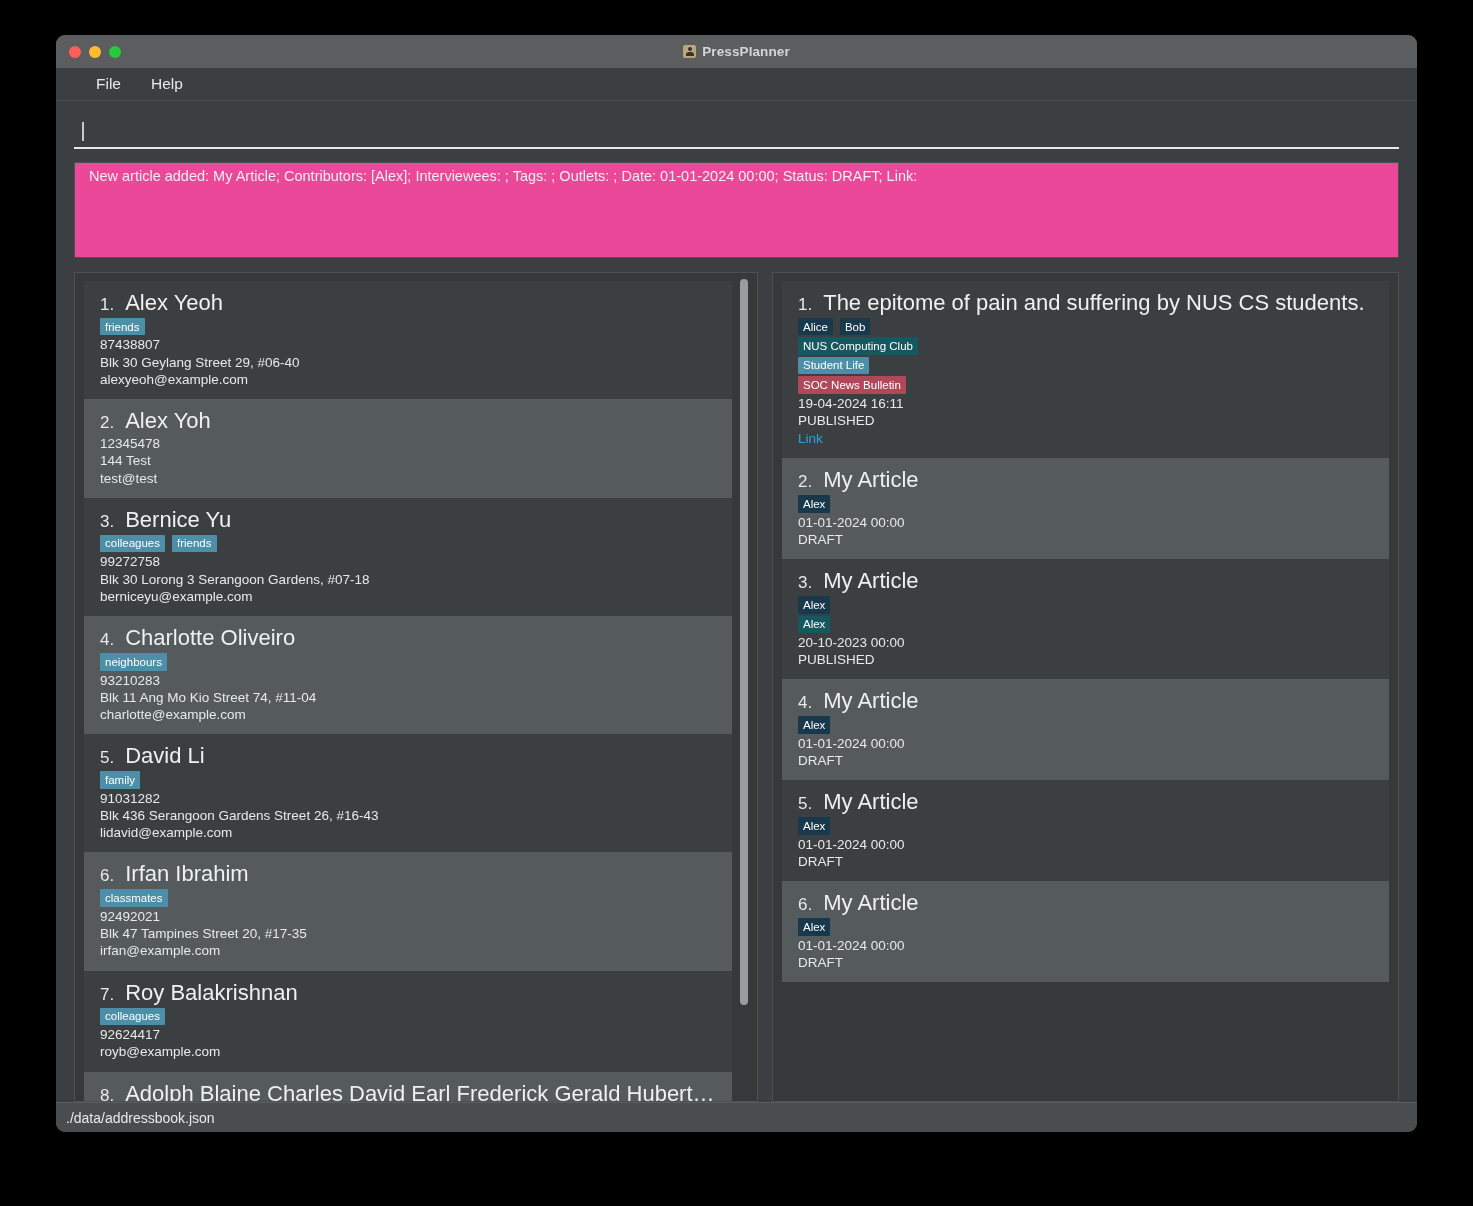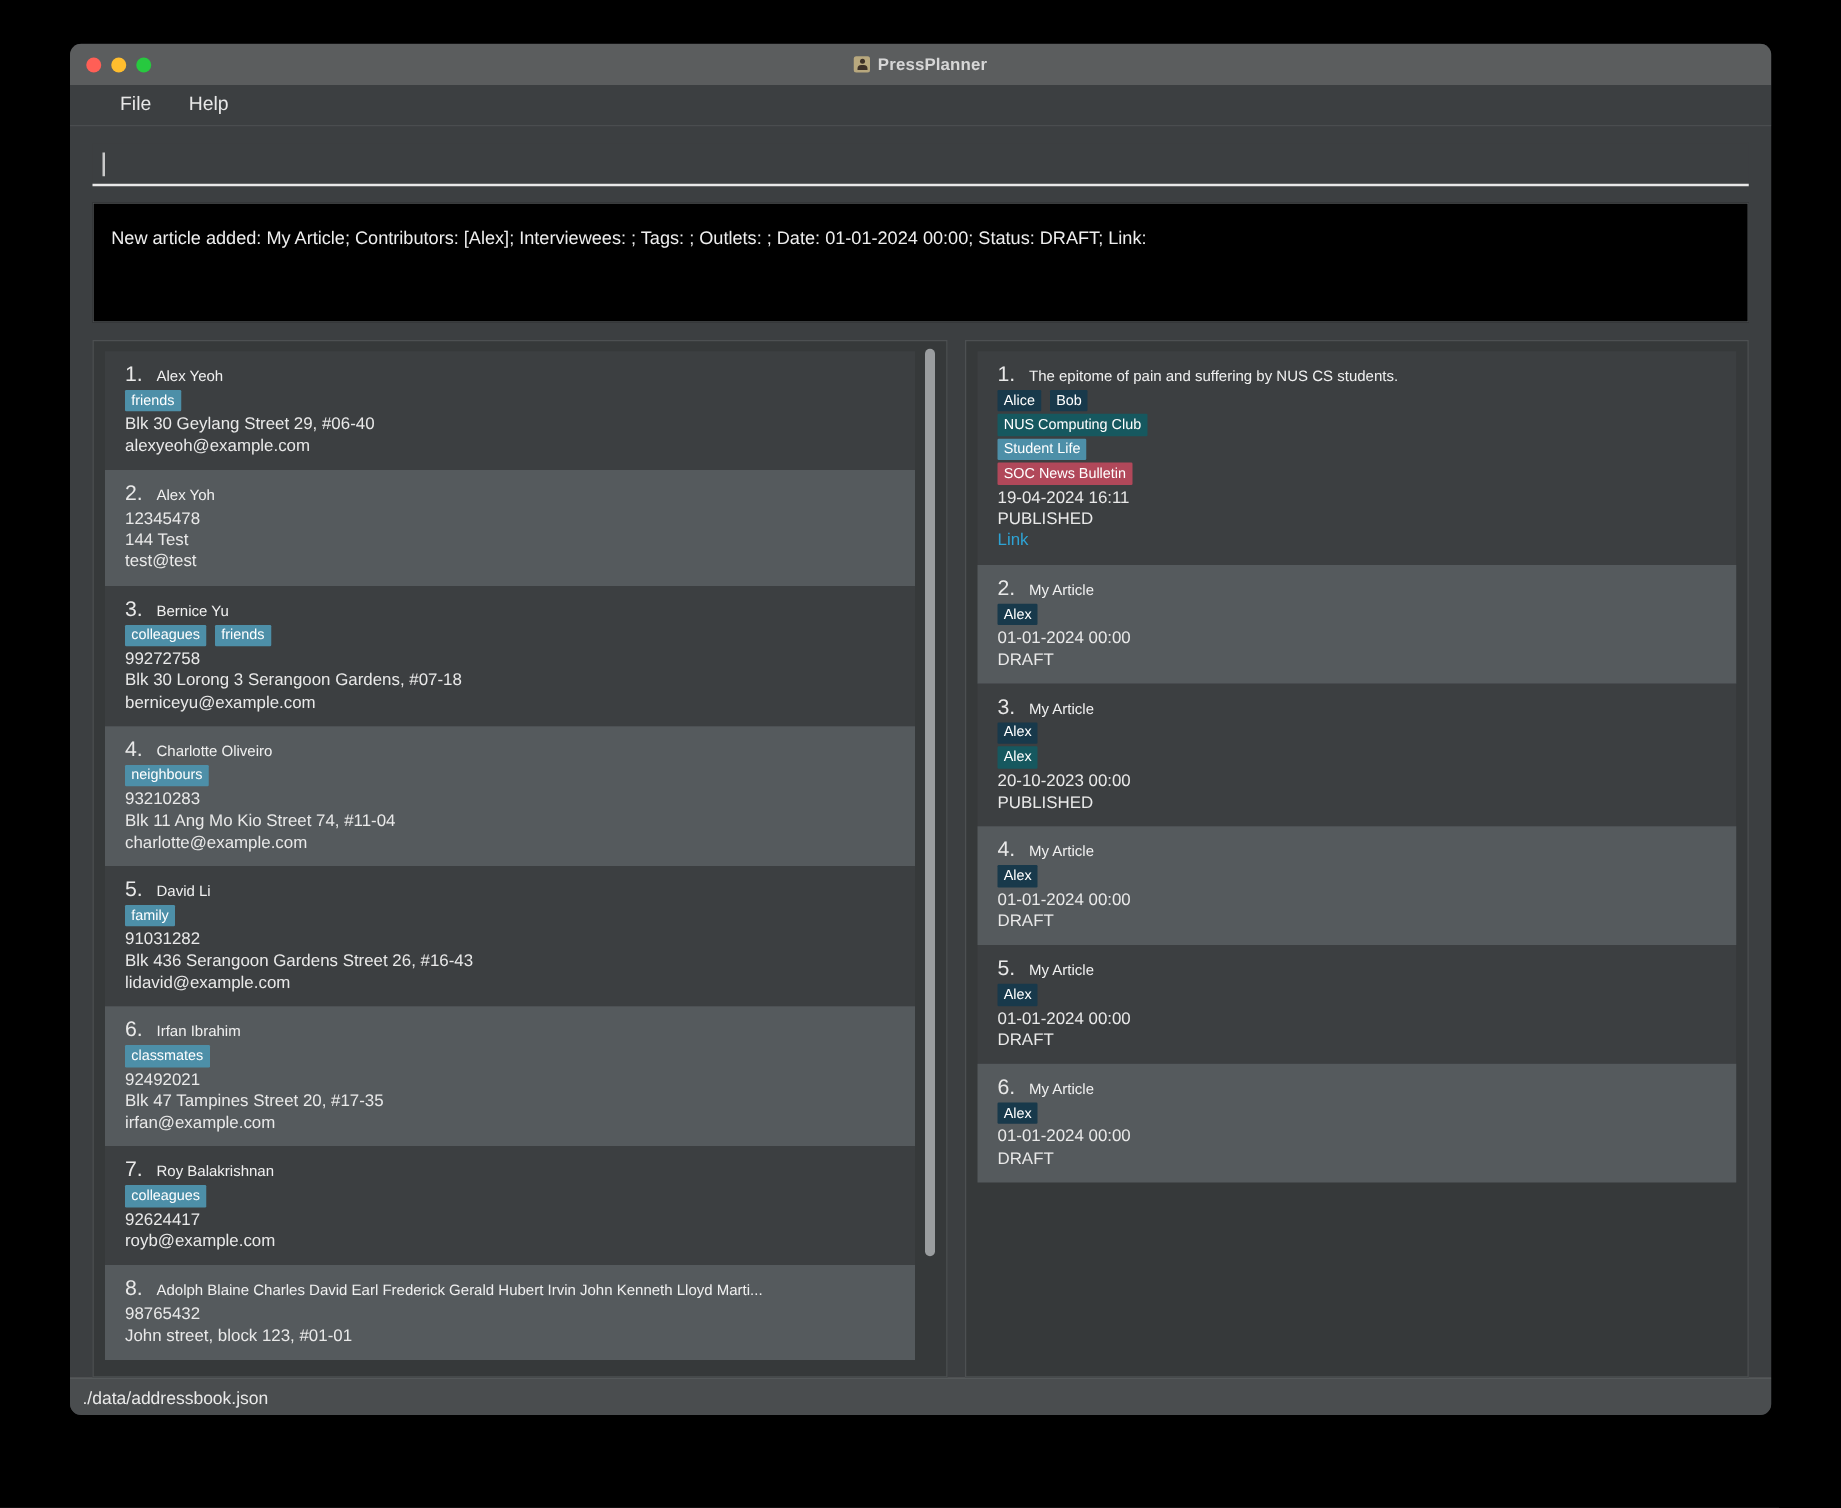--- a/index.html
+++ b/index.html
@@ -126,23 +126,23 @@
     margin-left: 2px;
   }
 
   
   .result-area {
     padding: 13px 18px 0 18px;
     flex: 0 0 auto;
   }
   .result-box {
     height: 96px;
-    background: #000000;
+    background: #ec4899;
     border: 1px solid #4d5052;
-    padding: 19px 14px;
+    padding: 4px 14px;
   }
   .result-text {
     font-size: 14.5px;
     color: #efefef;
     line-height: 1.35;
   }
 
   
   .panels {
     display: flex;
@@ -184,21 +184,21 @@
     align-items: baseline;
     gap: 11px;
     margin-bottom: 1px;
   }
   .card-index {
     font-size: 17px;
     color: #e9e9e9;
     flex: 0 0 auto;
   }
   .card-title {
-    font-size: 12px;
+    font-size: 22px;
     color: #f0f0f0;
     white-space: nowrap;
     overflow: hidden;
     text-overflow: ellipsis;
   }
 
   .badge-row {
     display: flex;
     flex-wrap: wrap;
     gap: 7px;
@@ -313,20 +313,21 @@
     <div class="panel panel-left">
       <div class="list" id="contact-list">
           <div class="card">
             <div class="card-header">
               <span class="card-index">1.</span>
               <span class="card-title">Alex Yeoh</span>
             </div>
             <div class="badge-row">
               <span class="badge tag">friends</span>
             </div>
+            <div class="card-line">87438807</div>
             <div class="card-line">Blk 30 Geylang Street 29, #06-40</div>
             <div class="card-line">alexyeoh@example.com</div>
           </div>
           <div class="card alt">
             <div class="card-header">
               <span class="card-index">2.</span>
               <span class="card-title">Alex Yoh</span>
             </div>
             <div class="card-line">12345478</div>
             <div class="card-line">144 Test</div>

